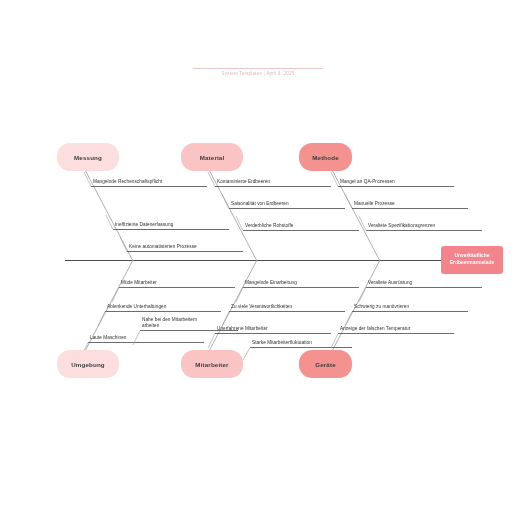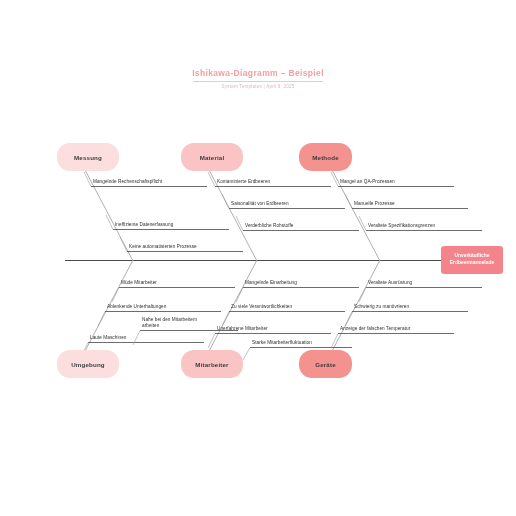--- a/index.html
+++ b/index.html
@@ -146,21 +146,20 @@
   <line x1="243" y1="287.5" x2="236" y2="302" stroke="#9a9a9a" stroke-width="0.6"></line>
   <line x1="229" y1="311.5" x2="222" y2="326" stroke="#9a9a9a" stroke-width="0.6"></line>
   <line x1="215" y1="333.5" x2="208" y2="348" stroke="#9a9a9a" stroke-width="0.6"></line>
   <line x1="250" y1="347.5" x2="243" y2="360" stroke="#9a9a9a" stroke-width="0.6"></line>
   <line x1="366" y1="287.5" x2="359" y2="302" stroke="#9a9a9a" stroke-width="0.6"></line>
   <line x1="352" y1="311.5" x2="345" y2="326" stroke="#9a9a9a" stroke-width="0.6"></line>
   <line x1="338" y1="333.5" x2="331" y2="348" stroke="#9a9a9a" stroke-width="0.6"></line>
 </svg>
 
 <div class="header">
-  <p class="header-title">Ishikawa-Diagramm – Beispiel</p>
   <div class="header-rule"></div>
   <p class="header-sub">System Templates  |  April 9, 2025</p>
 </div>
 
 <div class="pill" style="left:57px; top:143px; width:62px; height:28px; background:#fbdedd;">
   <span>Messung</span>
 </div>
 <div class="pill" style="left:181px; top:143px; width:62px; height:28px; background:#f9c4c3;">
   <span>Material</span>
 </div>

